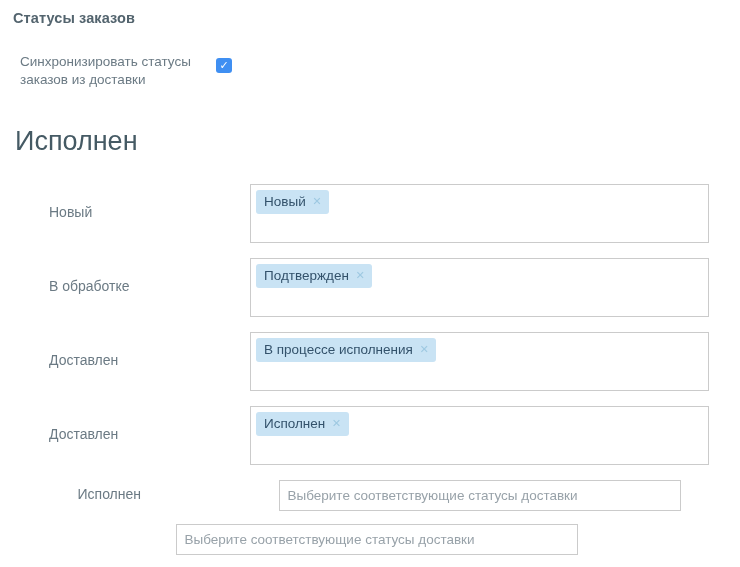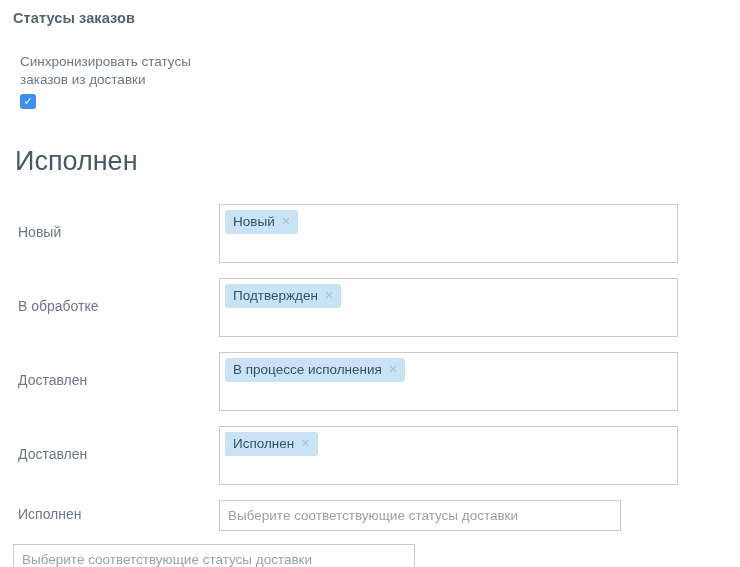--- a/index.html
+++ b/index.html
@@ -16,21 +16,20 @@
     font-size: 14.5px;
     font-weight: bold;
     color: #53646e;
     letter-spacing: .1px;
   }
 
   .sync-row {
     margin: 27px 0 0 7px;
     display: flex;
     align-items: flex-start;
-    flex-direction: column;
   }
   .sync-label {
     width: 196px;
     font-size: 13.5px;
     line-height: 1.33;
     color: #6b7a84;
   }
   .checkbox {
     margin-top: 5px;
     width: 16px; height: 15px;
@@ -47,21 +46,21 @@
   }
 
   .statuses-heading {
     margin: 37px 0 0 2px;
     font-size: 27px;
     font-weight: 400;
     color: #455a64;
   }
 
   .rows { margin-top: 27px; }
-  .row { display: flex; margin-bottom: 15px; }
+  .row { display: flex; margin-bottom: 15px; justify-content: center; }
   .row.small { margin-bottom: 13px; }
   .row-label {
     width: 206px;
     padding: 20px 10px 0 5px;
     font-size: 14px;
     color: #6b7a84;
   }
   .row.small .row-label { padding-top: 6px; }
 
   .msbox {

